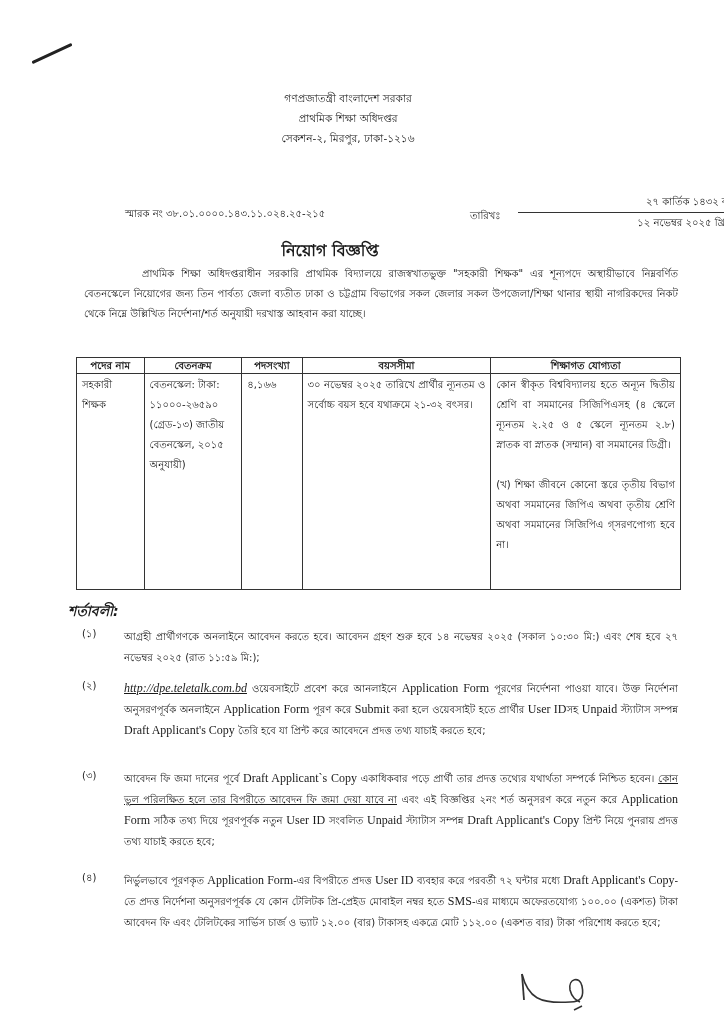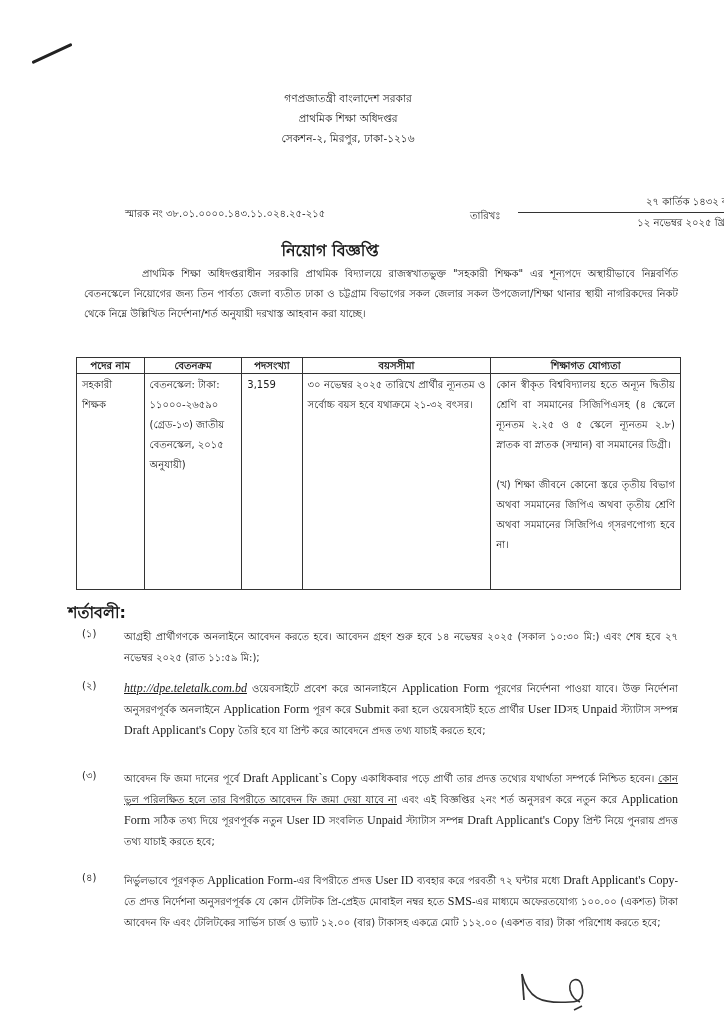--- a/index.html
+++ b/index.html
@@ -15,21 +15,21 @@
   .date-label { position:absolute; left:0; top:14px; }
   .date-lines { position:absolute; left:48px; top:0; width:226px; text-align:right; }
   .date-lines div { height:16px; line-height:16px; }
   .date-lines .rule { height:1px; background:#333; margin:2px 0; }
   .title { position:absolute; top:238px; left:0; width:660px; text-align:center; font-size:16px; font-weight:bold; }
   .intro { position:absolute; left:84px; top:264px; width:594px; font-size:10px; line-height:20px; text-align:justify; text-indent:58px; }
   table.posts { position:absolute; left:76px; top:357px; width:605px; border-collapse:collapse; font-size:10px; }
   table.posts th, table.posts td { border:1px solid #333; vertical-align:top; padding:1px 5px; line-height:20px; }
   table.posts th { font-weight:bold; text-align:center; padding:0 12px; line-height:15px; }
   table.posts td.qual { text-align:justify;margin-top:40px; }
-  .terms-heading { position:absolute; left:68px; top:600px; font-size:16px; font-weight:bold; }
+  .terms-heading { position:absolute; left:68px; top:600px; font-size:14px; font-weight:bold;font-style:italic; }
   .term { position:absolute; left:82px; width:600px; font-size:10px; }
   .term .num { position:absolute; left:0; top:0; }
   .term .body { position:absolute; left:42px; width:554px; line-height:21px; text-align:justify; }
   .latin { font-family:"Liberation Serif", serif; font-size:12px; }
   .link { font-family:"Liberation Serif", serif; font-size:12px; text-decoration:underline;font-style:italic; }
   .ul { text-decoration:underline; }
   .signature { position:absolute; left:510px; top:968px; }
 </style>
 </head>
 <body>
@@ -73,21 +73,21 @@
         <th>বেতনক্রম</th>
         <th>পদসংখ্যা</th>
         <th>বয়সসীমা</th>
         <th>শিক্ষাগত যোগ্যতা</th>
       </tr>
     </thead>
     <tbody>
       <tr style="height:216px">
         <td>সহকারী শিক্ষক</td>
         <td>বেতনস্কেল: টাকা: ১১০০০-২৬৫৯০ (গ্রেড-১৩) জাতীয় বেতনস্কেল, ২০১৫ অনুযায়ী)</td>
-        <td>3,159</td>
+        <td>৪,১৬৬</td>
         <td class="qual">৩০ নভেম্বর ২০২৫ তারিখে প্রার্থীর ন্যূনতম ও সর্বোচ্চ বয়স হবে যথাক্রমে ২১-৩২ বৎসর।</td>
         <td class="qual">
           <div>কোন স্বীকৃত বিশ্ববিদ্যালয় হতে অন্যূন দ্বিতীয় শ্রেণি বা সমমানের সিজিপিএসহ (৪ স্কেলে ন্যূনতম ২.২৫ ও ৫ স্কেলে ন্যূনতম ২.৮) স্নাতক বা স্নাতক (সম্মান) বা সমমানের ডিগ্রী।</div>
           <div style="height:20px"></div>
           <div>(খ) শিক্ষা জীবনে কোনো স্তরে তৃতীয় বিভাগ অথবা সমমানের জিপিএ অথবা তৃতীয় শ্রেণি অথবা সমমানের সিজিপিএ গ্সরণপোগ্য হবে না।</div>
         </td>
       </tr>
     </tbody>
   </table>
 

